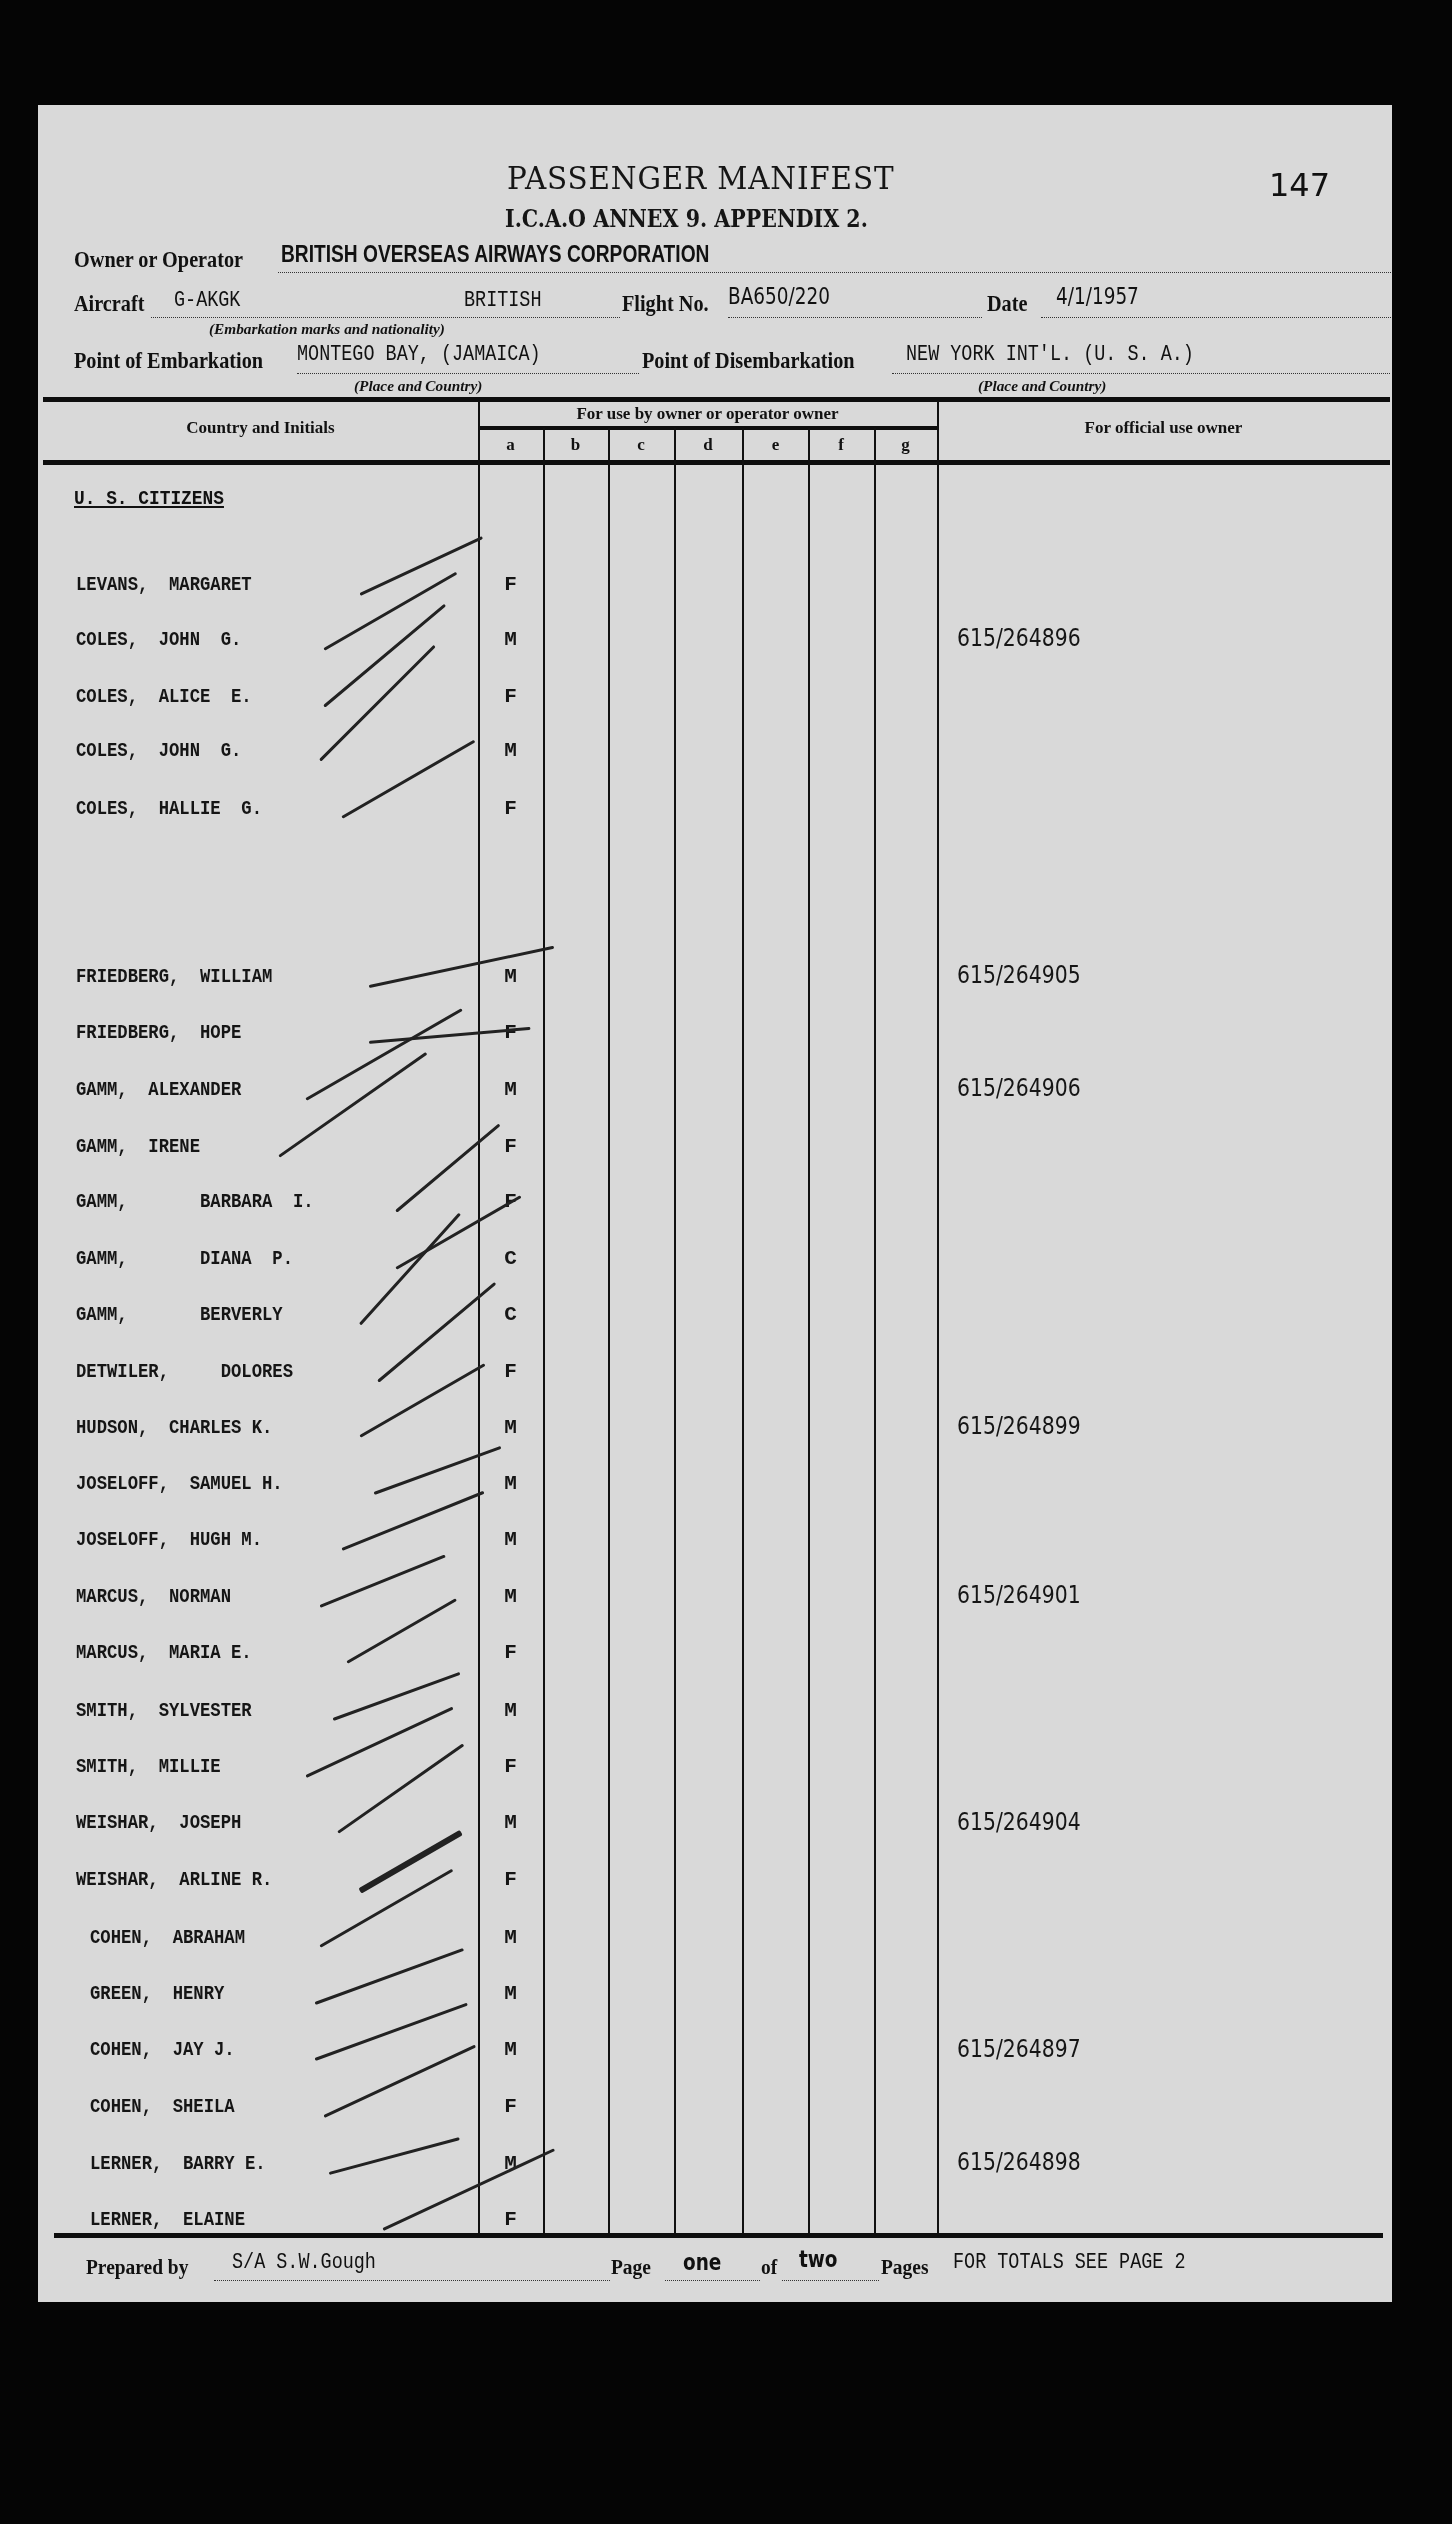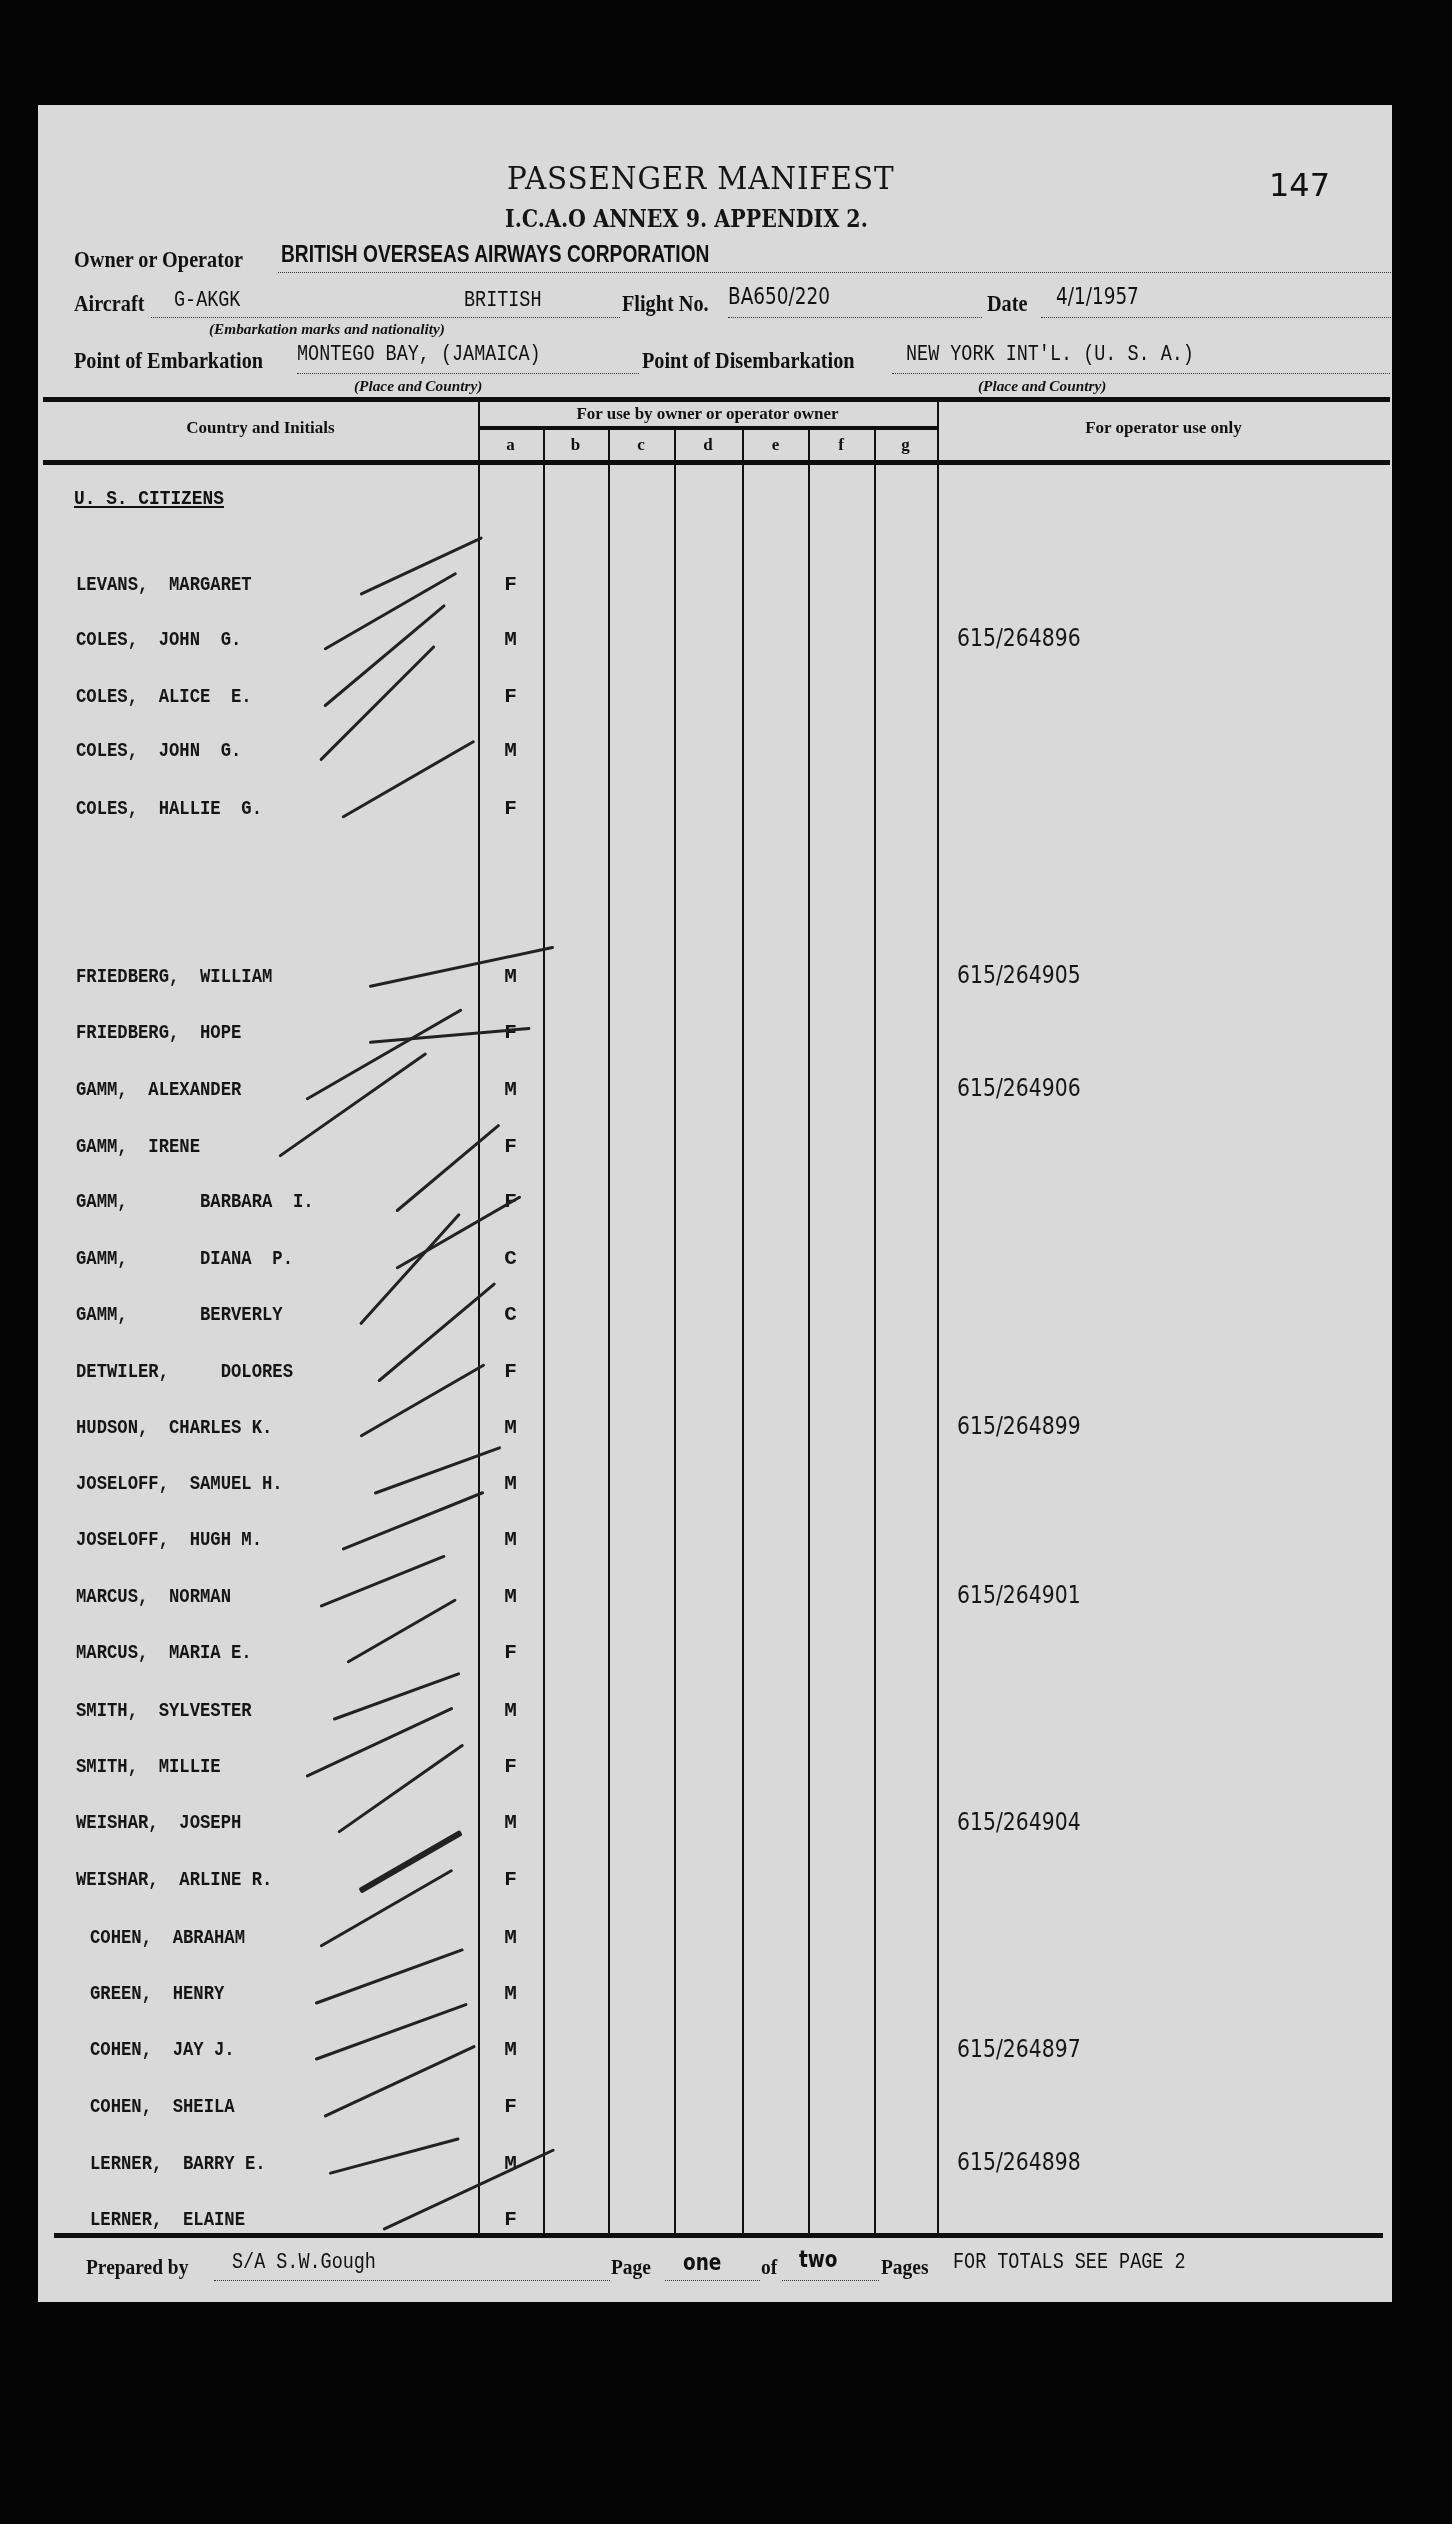--- a/index.html
+++ b/index.html
@@ -58,21 +58,21 @@
 <div class="dots" style="left:892px; top:373px; width:498px;"></div>
 <div class="abs fill" style="left:906px; top:341px;">NEW YORK INT'L. (U. S. A.)</div>
 <div class="abs caption" style="left:978px; top:377px;">(Place and Country)</div>
 
 <div class="hrule" style="left:43px; top:397px; width:1347px;"></div>
 <div class="hrule" style="left:478px; top:426px; width:459px; height:3.6px;"></div>
 <div class="hrule" style="left:43px; top:460px; width:1347px;"></div>
 
 <div class="abs hdr" style="left:43px; top:418px; width:435px;">Country and Initials</div>
 <div class="abs hdr" style="left:478px; top:404px; width:459px;">For use by owner or operator owner</div>
-<div class="abs hdr" style="left:937px; top:418px; width:453px;">For operator use only</div>
+<div class="abs hdr" style="left:937px; top:418px; width:453px;">For official use owner</div>
 
 <div id="subcols">
     <div class="abs hdr" style="left: 478px; top: 435px; width: 65px;">a</div>
     <div class="abs hdr" style="left: 543px; top: 435px; width: 65px;">b</div>
     <div class="abs hdr" style="left: 608px; top: 435px; width: 66px;">c</div>
     <div class="abs hdr" style="left: 674px; top: 435px; width: 68px;">d</div>
     <div class="abs hdr" style="left: 742px; top: 435px; width: 67px;">e</div>
     <div class="abs hdr" style="left: 808px; top: 435px; width: 66px;">f</div>
     <div class="abs hdr" style="left: 874px; top: 435px; width: 63px;">g</div>
   </div>

